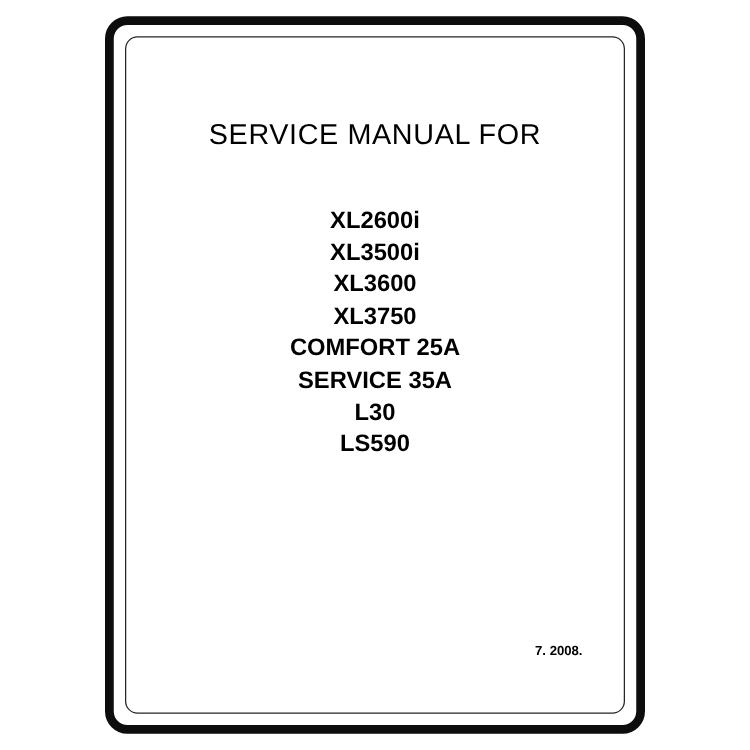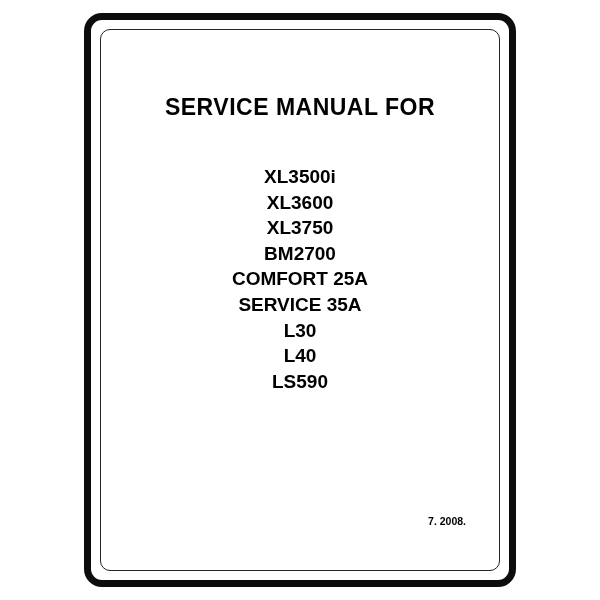--- a/index.html
+++ b/index.html
@@ -38,21 +38,21 @@
     background: #ffffff;
     overflow: hidden;
   }
   .doc-title {
     position: absolute;
     top: 64px;
     left: 0;
     right: 0;
     text-align: center;
     font-size: 23px;
-    font-weight: bold;
+    font-weight: normal;
     letter-spacing: 0.5px;
     color: #000000;
   }
   .model-list {
     position: absolute;
     top: 134px;
     left: 0;
     right: 0;
     text-align: center;
     list-style: none;
@@ -78,27 +78,26 @@
 </style>
 </head>
 <body>
 
 <div class="page-outer">
   <div class="page-inner">
 
     <div class="doc-title">SERVICE MANUAL FOR</div>
 
     <ul class="model-list">
+      <li>XL2600i</li>
       <li>XL3500i</li>
       <li>XL3600</li>
       <li>XL3750</li>
-      <li>BM2700</li>
       <li>COMFORT 25A</li>
       <li>SERVICE 35A</li>
       <li>L30</li>
-      <li>L40</li>
       <li>LS590</li>
     </ul>
 
     <div class="date-stamp">7. 2008.</div>
 
   </div>
 </div>
 
 </body></html>

